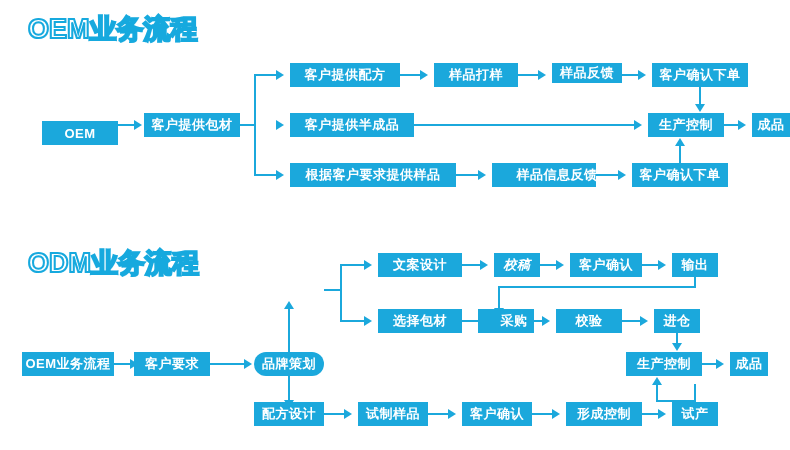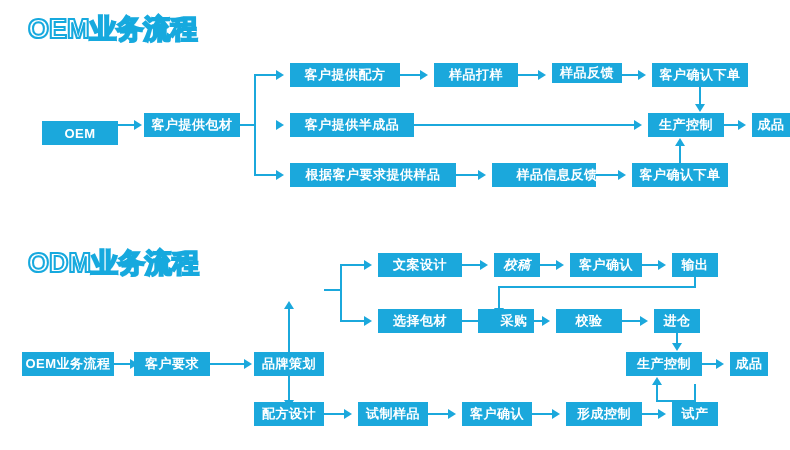--- a/index.html
+++ b/index.html
@@ -126,21 +126,21 @@
 
   <div class="section-title" style="left:28px;top:250px;">ODM业务流程</div>
 
   <div class="box" style="left:22px;top:352px;width:92px;height:24px;">OEM业务流程</div>
   <div class="ln h" style="left:114px;top:363px;width:18px;"></div>
   <div class="arrow right" style="left:130px;top:359px;"></div>
   <div class="box" style="left:134px;top:352px;width:76px;height:24px;">客户要求</div>
 
   <div class="ln h" style="left:210px;top:363px;width:38px;"></div>
   <div class="arrow right" style="left:244px;top:359px;"></div>
-  <div class="box" style="left:254px;top:352px;width:70px;height:24px;">品牌策划</div>
+  <div class="box" style="left:254px;top:352px;width:70px;height:24px;border-radius:12px;">品牌策划</div>
 
   <div class="ln v" style="left:288px;top:308px;height:44px;"></div>
   <div class="arrow up" style="left:284px;top:301px;"></div>
 
   <div class="ln v" style="left:288px;top:376px;height:26px;"></div>
   <div class="arrow down" style="left:284px;top:400px;"></div>
 
 
   <div class="ln h" style="left:324px;top:289px;width:18px;"></div>
   <div class="ln v" style="left:340px;top:264px;height:56px;"></div>

